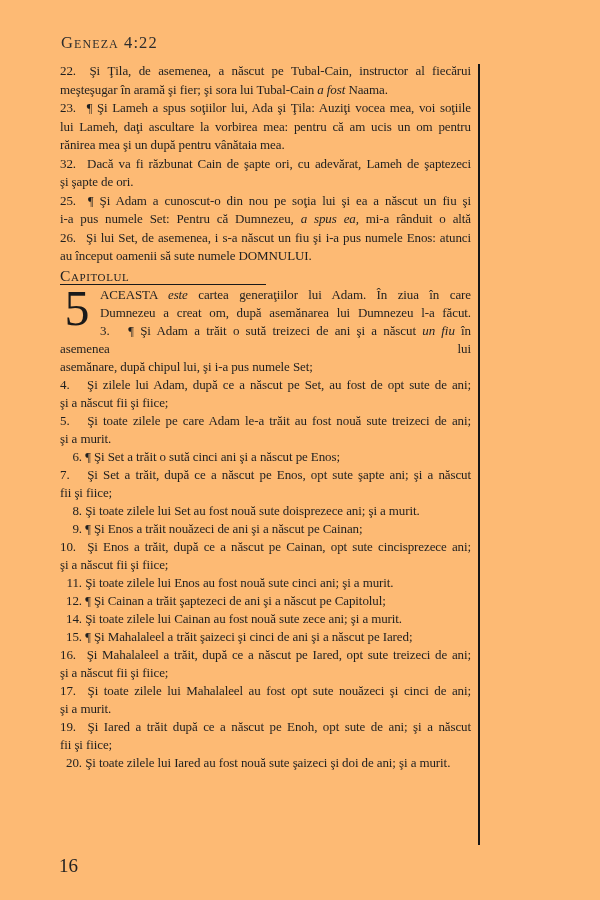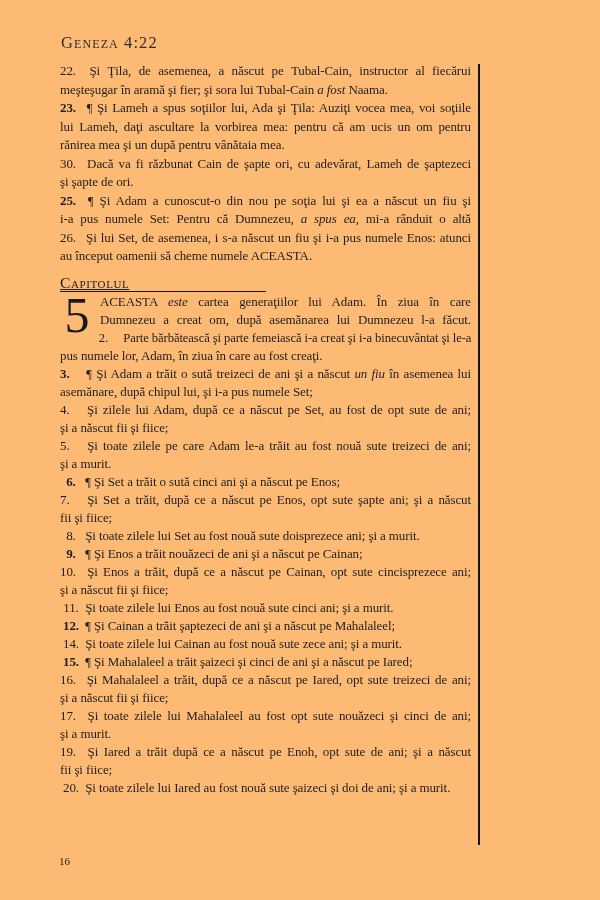--- a/index.html
+++ b/index.html
@@ -15,36 +15,36 @@
   }
   .margin-rule{
     position:absolute;left:478px;top:64px;width:1.5px;height:781px;background:#151515;
   }
   .content{position:absolute;left:60px;top:62px;width:411px;}
   .line{
     font-size:13px;line-height:18.5px;letter-spacing:-0.1px;
   }
   .sec-gen5 .line{line-height:18px;}
   .line.just{text-align:justify;text-align-last:justify;}
-  .vnum{display:inline-block;min-width:22px;text-align:center;}
-  .vnum.b{font-weight:bold;}
+  .vnum{display:inline-block;min-width:22px;text-align:right;}
+  .vnum.b{font-weight:normal;}
   .pmark{font-size:12.5px;}
   .it{font-style:italic;text-align:right;}
   .chapter-heading{
-    margin-top:8px;width:206px;height:17px;
+    margin-top:1px;width:206px;height:17px;
     border-bottom:1.5px solid #1a1a1a;
-    font-variant:small-caps;font-size:15.5px;letter-spacing:0.6px;color:#222;text-decoration:underline;
+    font-variant:small-caps;font-size:15.5px;letter-spacing:0.6px;color:#222;
   }
   .chapter-open{margin-top:1px;}
   .drop-cap{
     float:left;width:30px;height:36px;margin:1px 8px 0 2px;
     font-size:50px;line-height:42px;color:#1a1a1a;text-align:center;
   }
   .page-number{
-    position:absolute;left:59px;top:855px;font-size:11px;color:#222;
+    position:absolute;left:59px;top:855px;font-size:19px;color:#222;
   }
 </style>
 </head>
 <body>
 
 <div class="page">
   <div class="running-head">Geneza 4:22</div>
   <div class="margin-rule"></div>
 
   <div class="content">
@@ -52,46 +52,42 @@
         <div class="verse">
           <div class="line just"><span class="vnum">22.</span> <span>Şi Ţila, de asemenea, a născut pe Tubal-Cain, instructor al fiecărui</span></div>
           <div class="line"><span>meşteşugar în aramă şi fier; şi sora lui Tubal-Cain </span><span class="it">a fost</span><span> Naama.</span></div>
         </div>
         <div class="verse">
           <div class="line just"><span class="vnum b">23.</span> <span class="pmark">¶</span> <span>Şi Lameh a spus soţiilor lui, Ada şi Ţila: Auziţi vocea mea, voi soţiile</span></div>
           <div class="line just"><span>lui Lameh, daţi ascultare la vorbirea mea: pentru că am ucis un om pentru</span></div>
           <div class="line"><span>rănirea mea şi un după pentru vânătaia mea.</span></div>
         </div>
         <div class="verse">
-          <div class="line just"><span class="vnum">30.</span> <span>Dacă va fi răzbunat Cain de şapte ori, cu adevărat, Lameh de şaptezeci</span></div>
+          <div class="line just"><span class="vnum">32.</span> <span>Dacă va fi răzbunat Cain de şapte ori, cu adevărat, Lameh de şaptezeci</span></div>
           <div class="line"><span>şi şapte de ori.</span></div>
         </div>
         <div class="verse">
           <div class="line just"><span class="vnum b">25.</span> <span class="pmark">¶</span> <span>Şi Adam a cunoscut-o din nou pe soţia lui şi ea a născut un fiu şi</span></div>
           <div class="line just"><span>i-a pus numele Set: Pentru că Dumnezeu, </span><span class="it">a spus ea,</span><span> mi-a rânduit o altă</span></div>
         </div>
         <div class="verse">
           <div class="line just"><span class="vnum">26.</span> <span>Şi lui Set, de asemenea, i s-a născut un fiu şi i-a pus numele Enos: atunci</span></div>
-          <div class="line"><span>au început oamenii să cheme numele ACEASTA.</span></div>
+          <div class="line"><span>au început oamenii să sute numele DOMNULUI.</span></div>
         </div>
       </div>
 
     <div class="chapter-heading">Capitolul</div>
 
     <div class="chapter-open sec-gen5" id="chapter-open">
       <div class="drop-cap">5</div>
     <div class="line just"><span>ACEASTA </span><span class="it">este</span><span> cartea generaţiilor lui Adam. În ziua în care</span></div>
         <div class="line just"><span>Dumnezeu a creat om, după asemănarea lui Dumnezeu l-a făcut.</span></div>
       </div>
 
     <div class="sec-gen5" id="sec-gen5">
-        <div class="verse">
-          <div class="line just" style="white-space: nowrap; transform-origin: 0px 50%; transform: scaleX(0.971631);"><span class="vnum">2.</span> <span>Parte bărbătească şi parte femeiască i-a creat şi i-a binecuvântat şi le-a</span></div>
-          <div class="line"><span>pus numele lor, Adam, în ziua în care au fost creaţi.</span></div>
-        </div>
         <div class="verse">
           <div class="line just"><span class="vnum b">3.</span> <span class="pmark">¶</span> <span>Şi Adam a trăit o sută treizeci de ani şi a născut </span><span class="it">un fiu</span><span> în asemenea lui</span></div>
           <div class="line"><span>asemănare, după chipul lui, şi i-a pus numele Set;</span></div>
         </div>
         <div class="verse">
           <div class="line just"><span class="vnum">4.</span> <span>Şi zilele lui Adam, după ce a născut pe Set, au fost de opt sute de ani;</span></div>
           <div class="line"><span>şi a născut fii şi fiice;</span></div>
         </div>
         <div class="verse">
           <div class="line just"><span class="vnum">5.</span> <span>Şi toate zilele pe care Adam le-a trăit au fost nouă sute treizeci de ani;</span></div>
@@ -111,21 +107,21 @@
           <div class="line"><span class="vnum b">9.</span> <span class="pmark">¶</span> <span>Şi Enos a trăit nouăzeci de ani şi a născut pe Cainan;</span></div>
         </div>
         <div class="verse">
           <div class="line just"><span class="vnum">10.</span> <span>Şi Enos a trăit, după ce a născut pe Cainan, opt sute cincisprezece ani;</span></div>
           <div class="line"><span>şi a născut fii şi fiice;</span></div>
         </div>
         <div class="verse">
           <div class="line"><span class="vnum">11.</span> <span>Şi toate zilele lui Enos au fost nouă sute cinci ani; şi a murit.</span></div>
         </div>
         <div class="verse">
-          <div class="line"><span class="vnum b">12.</span> <span class="pmark">¶</span> <span>Şi Cainan a trăit şaptezeci de ani şi a născut pe Mahalaleel;</span></div>
+          <div class="line"><span class="vnum b">12.</span> <span class="pmark">¶</span> <span>Şi Cainan a trăit şaptezeci de ani şi a născut pe Capitolul;</span></div>
         </div>
         <div class="verse">
           <div class="line"><span class="vnum">14.</span> <span>Şi toate zilele lui Cainan au fost nouă sute zece ani; şi a murit.</span></div>
         </div>
         <div class="verse">
           <div class="line"><span class="vnum b">15.</span> <span class="pmark">¶</span> <span>Şi Mahalaleel a trăit şaizeci şi cinci de ani şi a născut pe Iared;</span></div>
         </div>
         <div class="verse">
           <div class="line just"><span class="vnum">16.</span> <span>Şi Mahalaleel a trăit, după ce a născut pe Iared, opt sute treizeci de ani;</span></div>
           <div class="line"><span>şi a născut fii şi fiice;</span></div>

